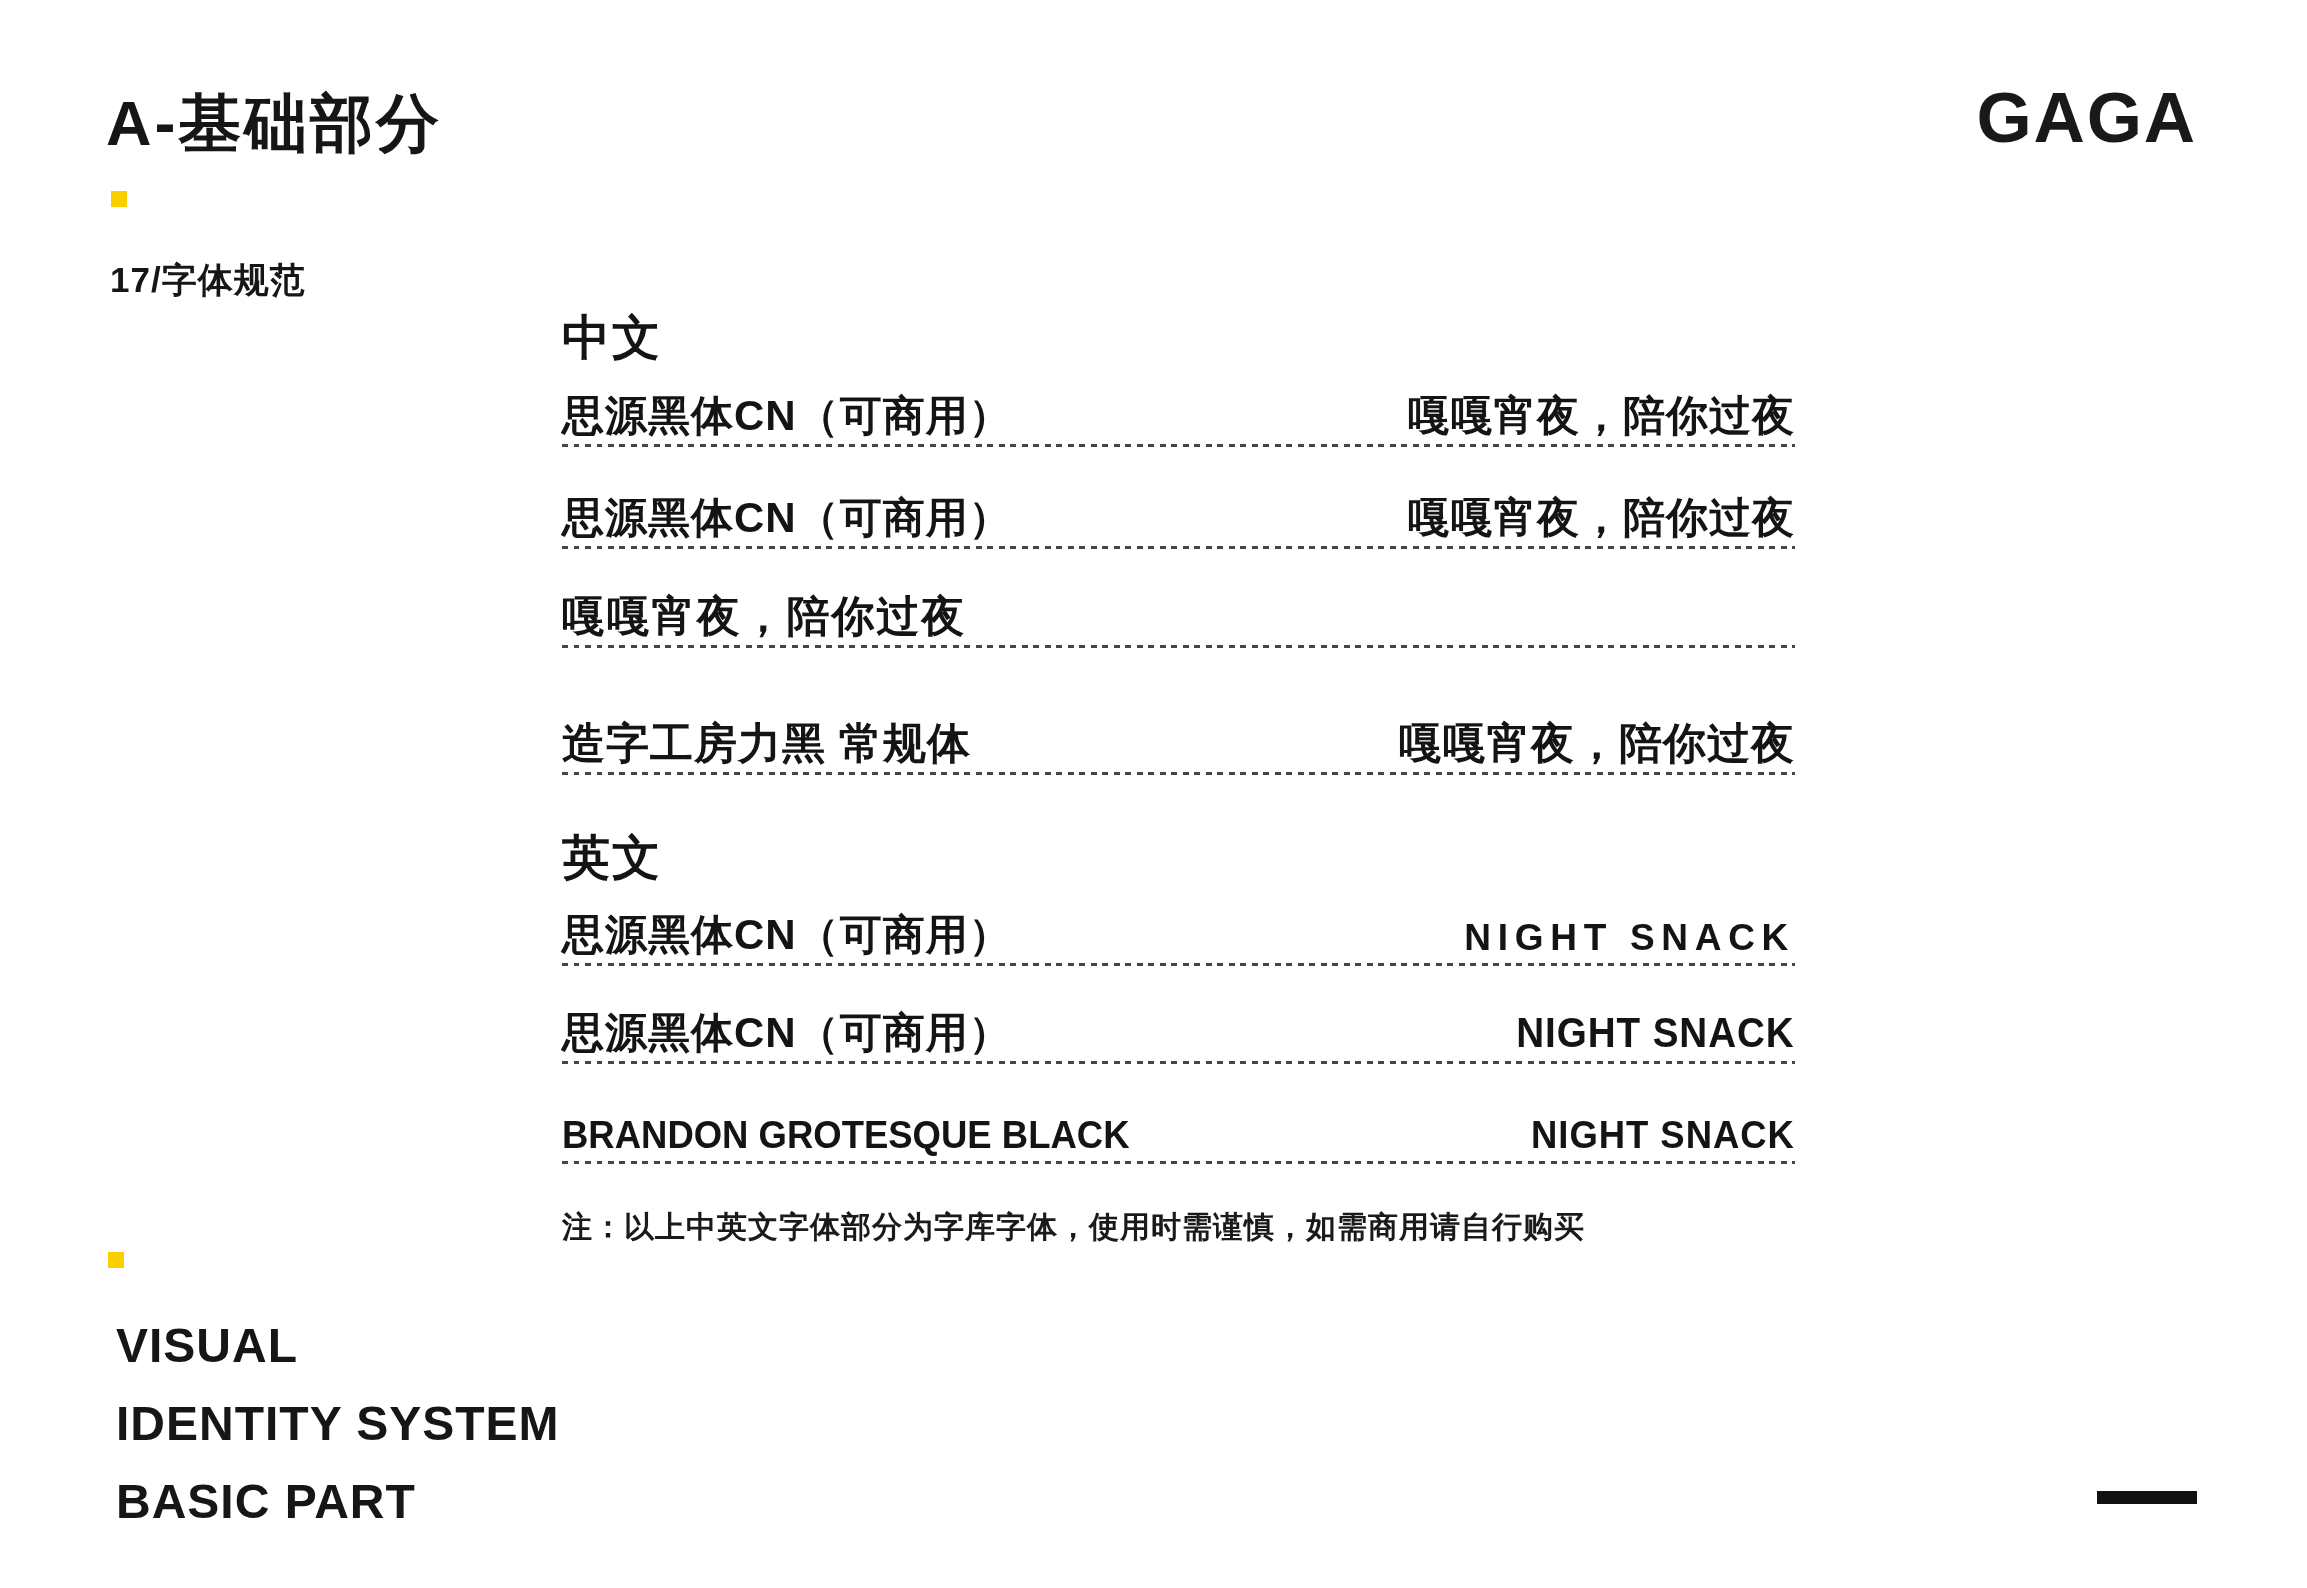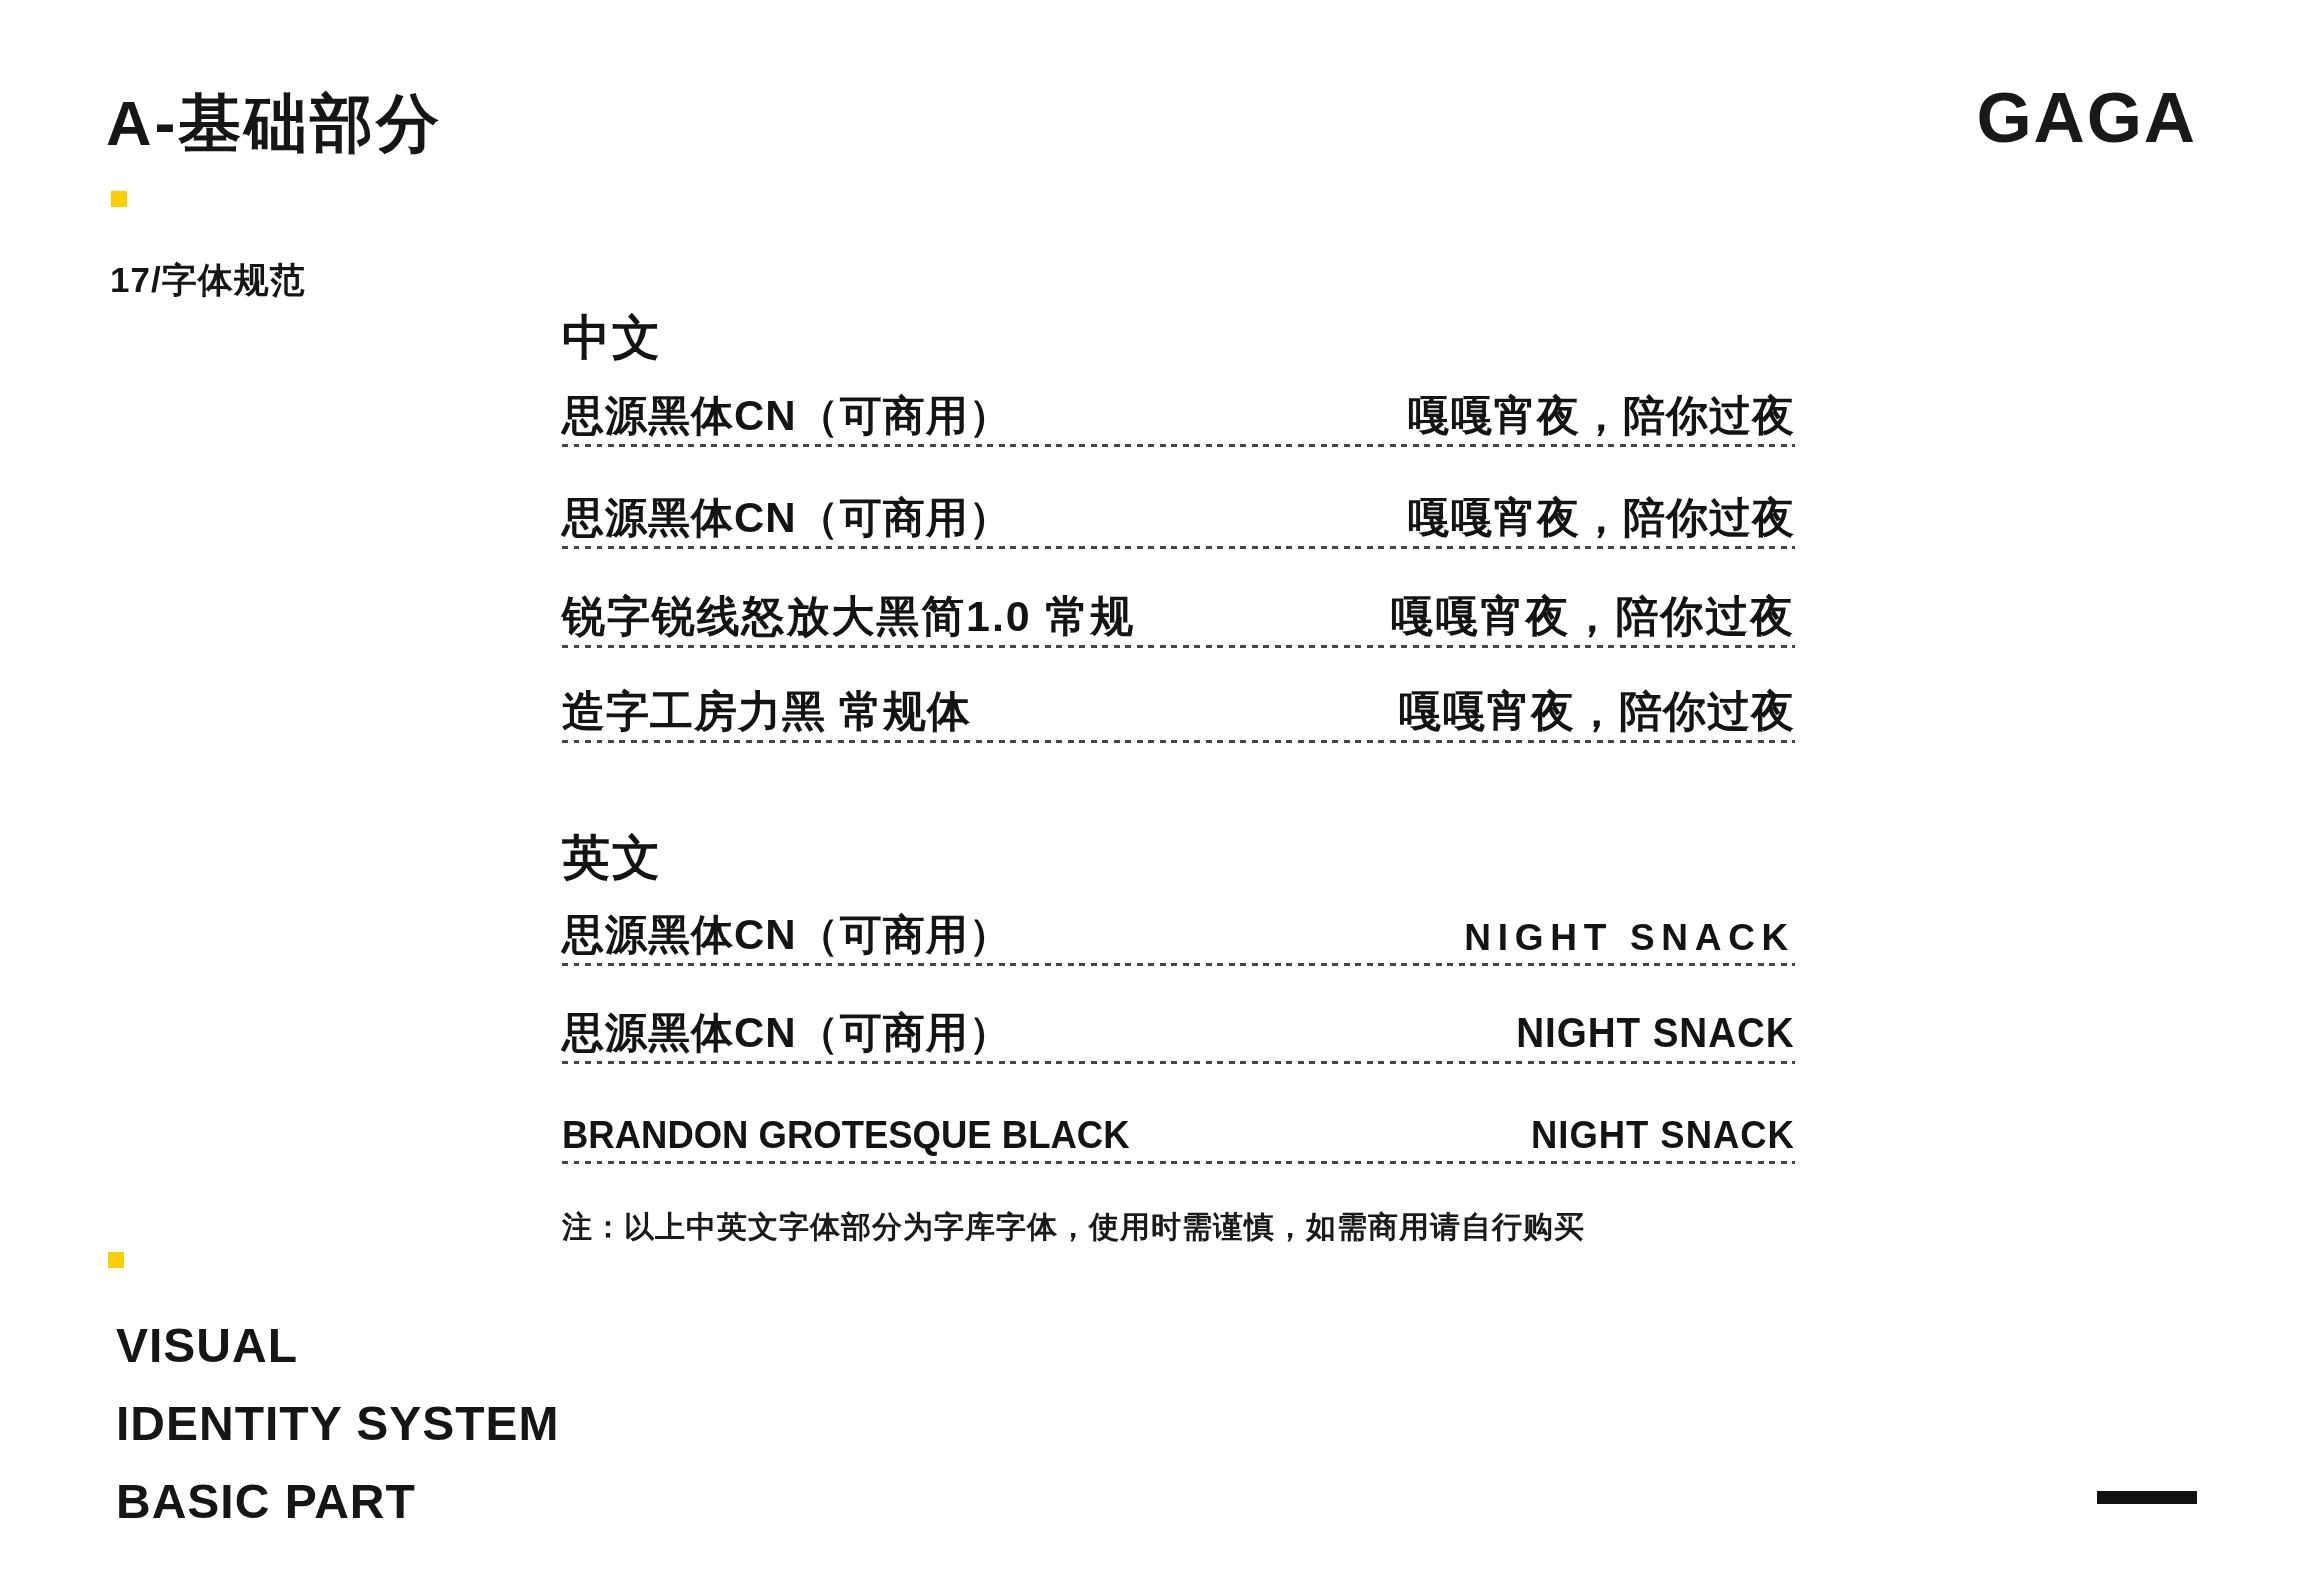--- a/index.html
+++ b/index.html
@@ -50,21 +50,21 @@
     display: flex; justify-content: space-between; align-items: flex-end;
     padding-bottom: 9.6px;
   }
   .font-row::after {
     content: ""; position: absolute; left: 0; right: 0; bottom: 0; height: 2.9px;
     background: repeating-linear-gradient(90deg, #454545 0 5.8px, transparent 5.8px 11.5px);
   }
   .r1 { top: 384px; height: 63px; }
   .r2 { top: 485px; height: 64px; }
   .r3 { top: 586px; height: 62px; }
-  .r4 { top: 680px; height: 63px; }
+  .r4 { top: 712px; height: 63px; }
   .r5 { top: 901px; height: 65px; }
   .r6 { top: 1001px; height: 63px; }
   .r7 { top: 1105px; height: 59px; }
 
   .fname, .fsample { white-space: nowrap; line-height: 1; }
 
   .cn-med   { font-size: 42px; font-weight: 600; letter-spacing: 1px; }
   .cn-bold  { font-size: 42px; font-weight: 900; letter-spacing: 1px; }
   .cn-disp  { font-size: 43px; font-weight: 900; letter-spacing: 1.9px; }
   .cn-disp2 { font-size: 43px; font-weight: 900; letter-spacing: 1px; }
@@ -116,21 +116,20 @@
     <span class="fname cn-med">思源黑体CN（可商用）</span>
     <span class="fsample cn-med">嘎嘎宵夜，陪你过夜</span>
   </div>
 
   <div class="font-row r2">
     <span class="fname cn-bold">思源黑体CN（可商用）</span>
     <span class="fsample cn-bold">嘎嘎宵夜，陪你过夜</span>
   </div>
 
   <div class="font-row r3">
-    <span class="fname cn-disp">锐字锐线怒放大黑简1.0 常规</span>
     <span class="fsample cn-disp">嘎嘎宵夜，陪你过夜</span>
   </div>
 
   <div class="font-row r4">
     <span class="fname cn-disp2">造字工房力黑 常规体</span>
     <span class="fsample cn-disp2">嘎嘎宵夜，陪你过夜</span>
   </div>
 
   <div class="col-header hdr-en">英文</div>
 

